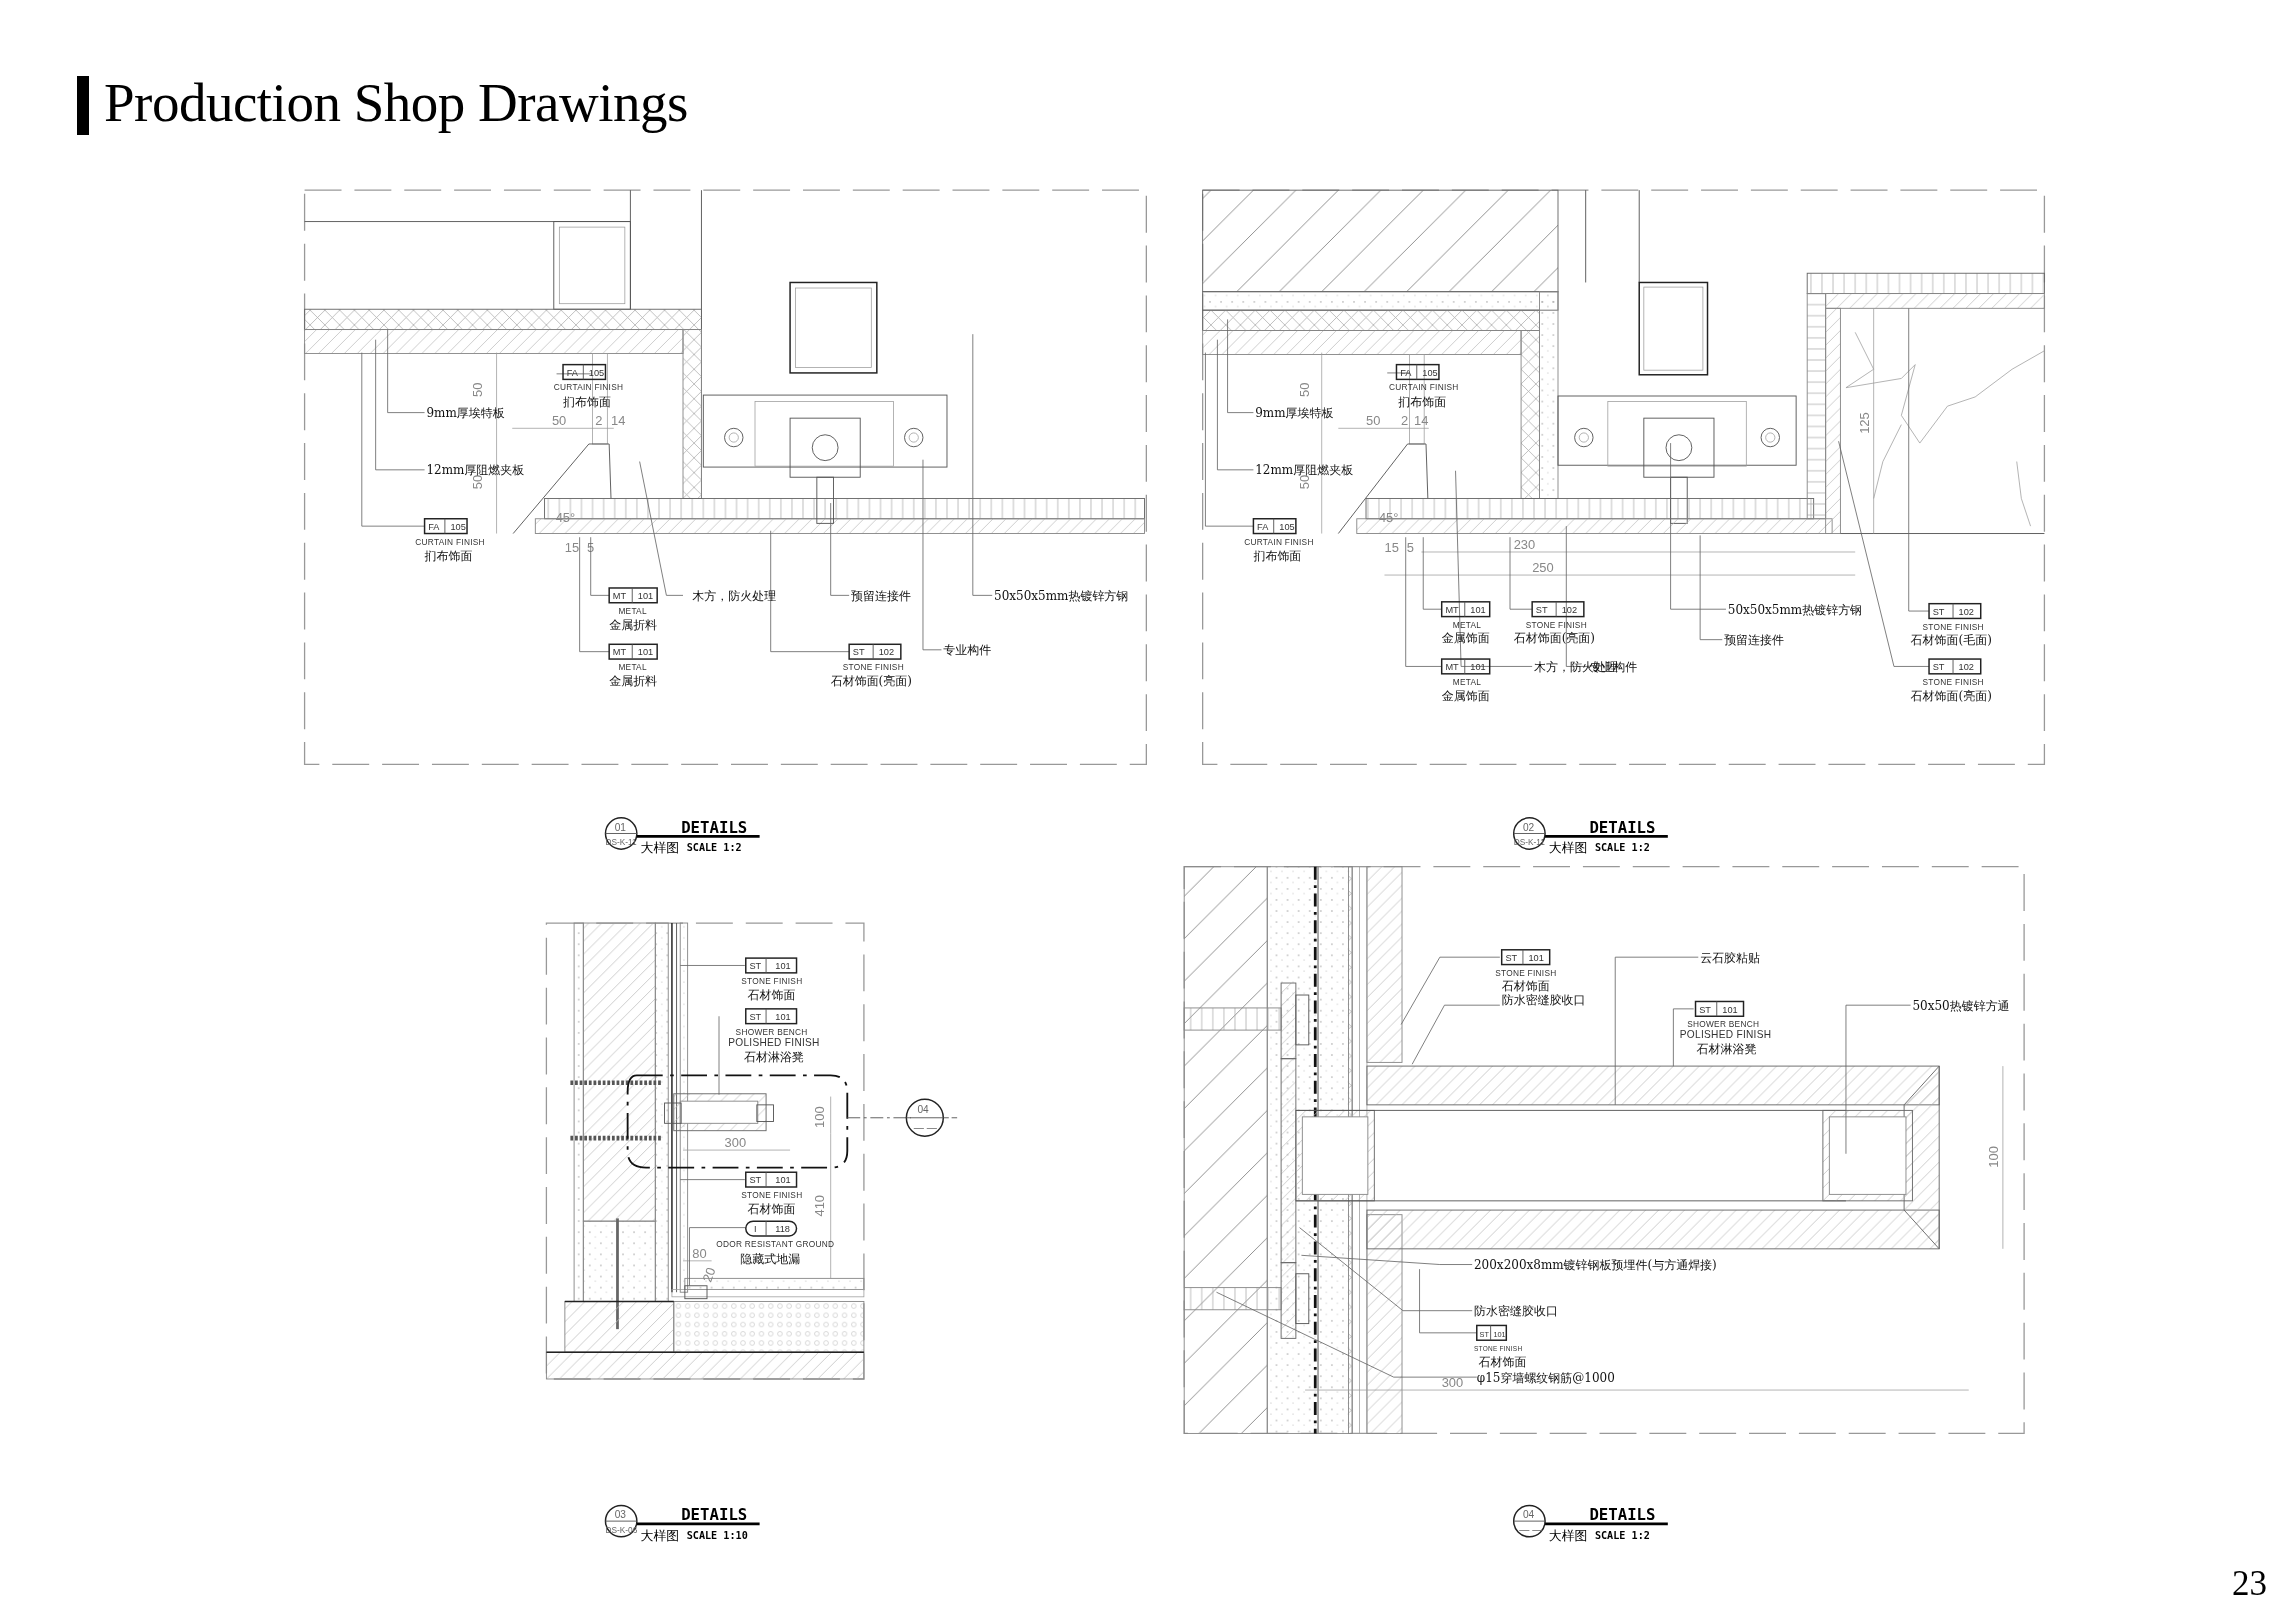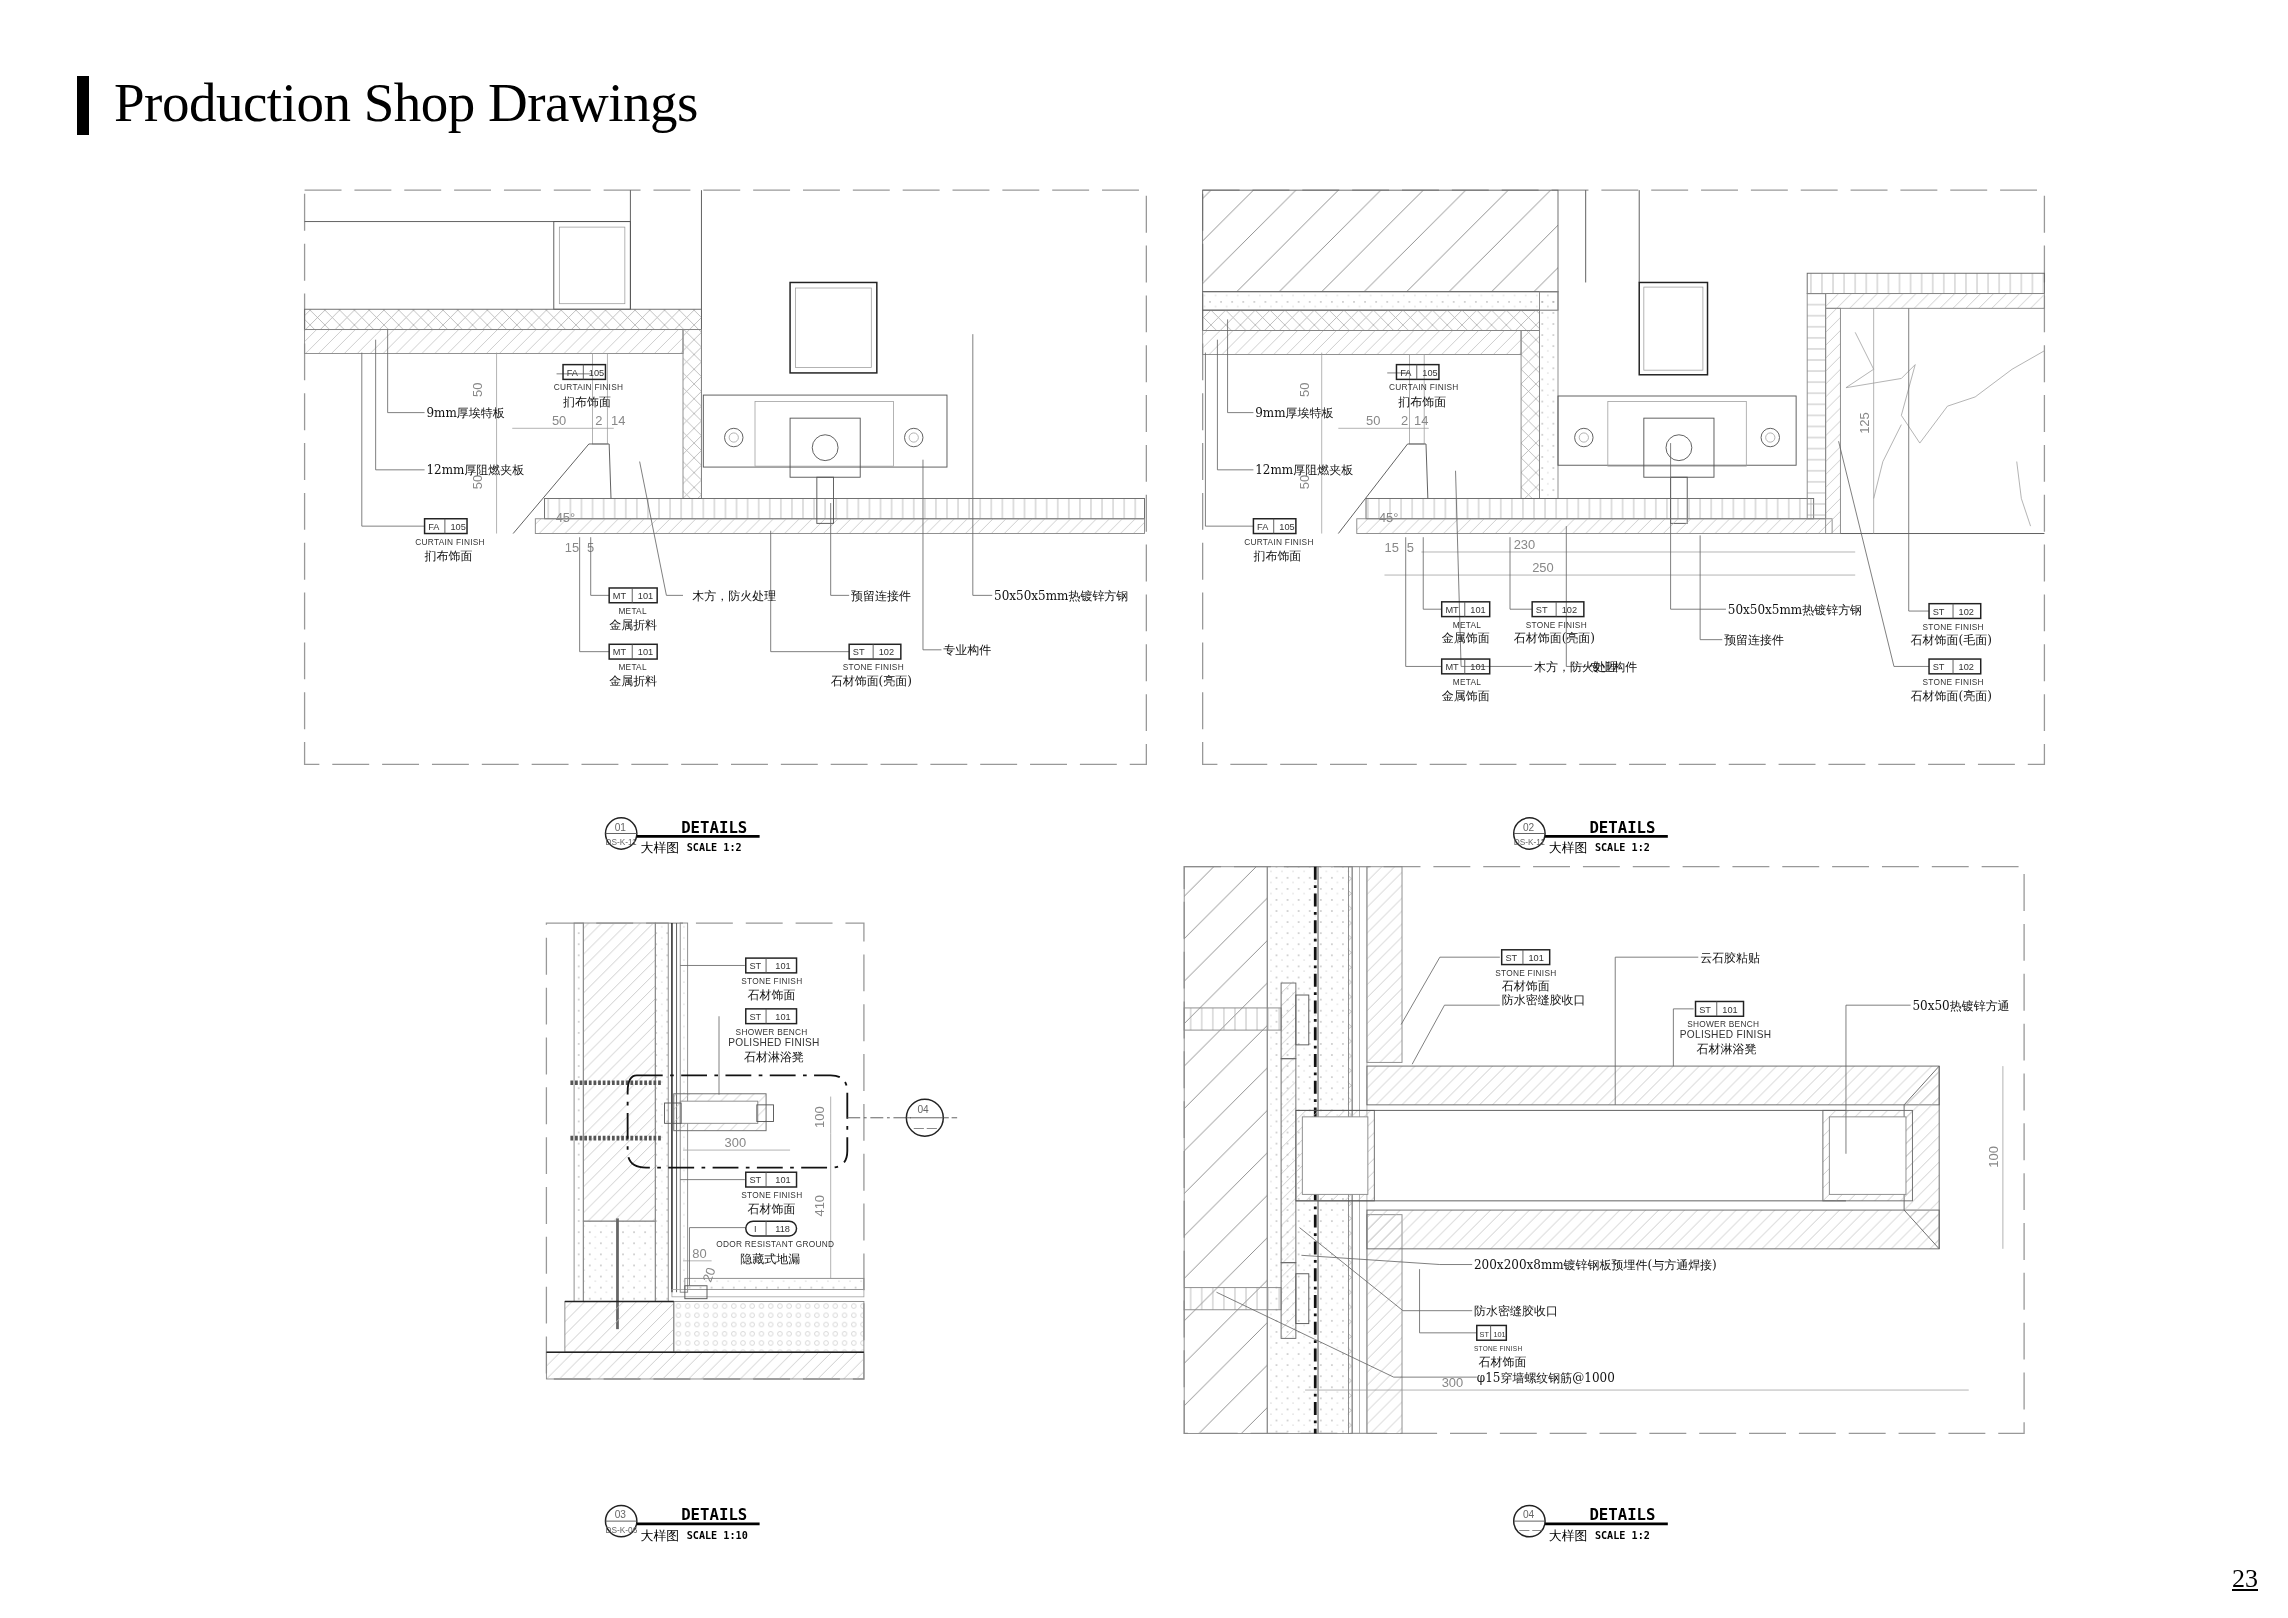--- a/index.html
+++ b/index.html
@@ -1,19 +1,19 @@
 <!DOCTYPE html>
 <html style="font-size:14.8px"><head>
 <meta charset="utf-8">
 <style>
   html,body{margin:0;padding:0;background:#ffffff;}
   body{width:2289px;height:1619px;position:relative;overflow:hidden;font-family:"Liberation Serif","DejaVu Serif",serif;color:#000;}
   .title-bar{position:absolute;left:77px;top:76px;width:12px;height:59px;background:#000;}
-  .page-title{position:absolute;left:114px;top:66px;font-size:55px;line-height:74px;font-family:"Liberation Serif",serif;letter-spacing:-0.5px;}
-  .page-number{position:absolute;left:2232px;top:1564px;font-size:26px;font-family:"Liberation Serif",serif;text-decoration:underline;}
+  .page-title{position:absolute;left:104px;top:66px;font-size:55px;line-height:74px;font-family:"Liberation Serif",serif;letter-spacing:-0.5px;}
+  .page-number{position:absolute;left:2232px;top:1564px;font-size:35px;font-family:"Liberation Serif",serif;}
   svg.sheet{position:absolute;left:0;top:0;}
   .t-cn{font-family:"DejaVu Serif","Liberation Serif",serif;font-size:13px;fill:#111;}
   .t-en{font-family:"Liberation Sans",sans-serif;font-size:9px;fill:#333;letter-spacing:0.3px;}
   .t-tag{font-family:"Liberation Sans",sans-serif;font-size:10px;fill:#333;}
   .t-dim{font-family:"Liberation Sans",sans-serif;font-size:14px;fill:#888;}
   .t-det{font-family:"DejaVu Sans Mono","Liberation Mono",monospace;font-size:17px;fill:#000;font-weight:bold;}
   .t-scale{font-family:"DejaVu Sans Mono","Liberation Mono",monospace;font-size:11px;fill:#000;font-weight:bold;}
   .t-cn2{font-family:"DejaVu Serif",serif;font-size:14px;fill:#000;}
   .t-bub{font-family:"Liberation Sans",sans-serif;font-size:11px;fill:#666;}
   .ln{stroke:#555;stroke-width:1;fill:none;}

